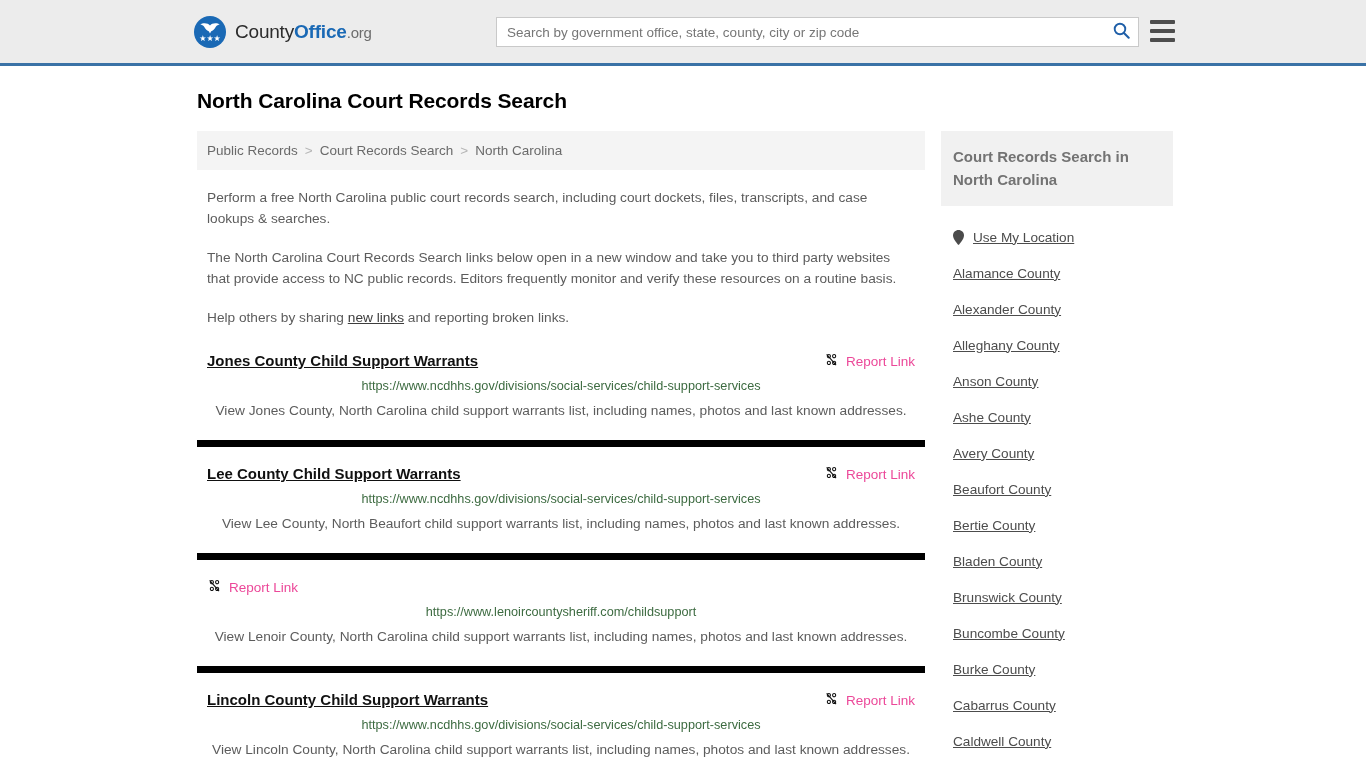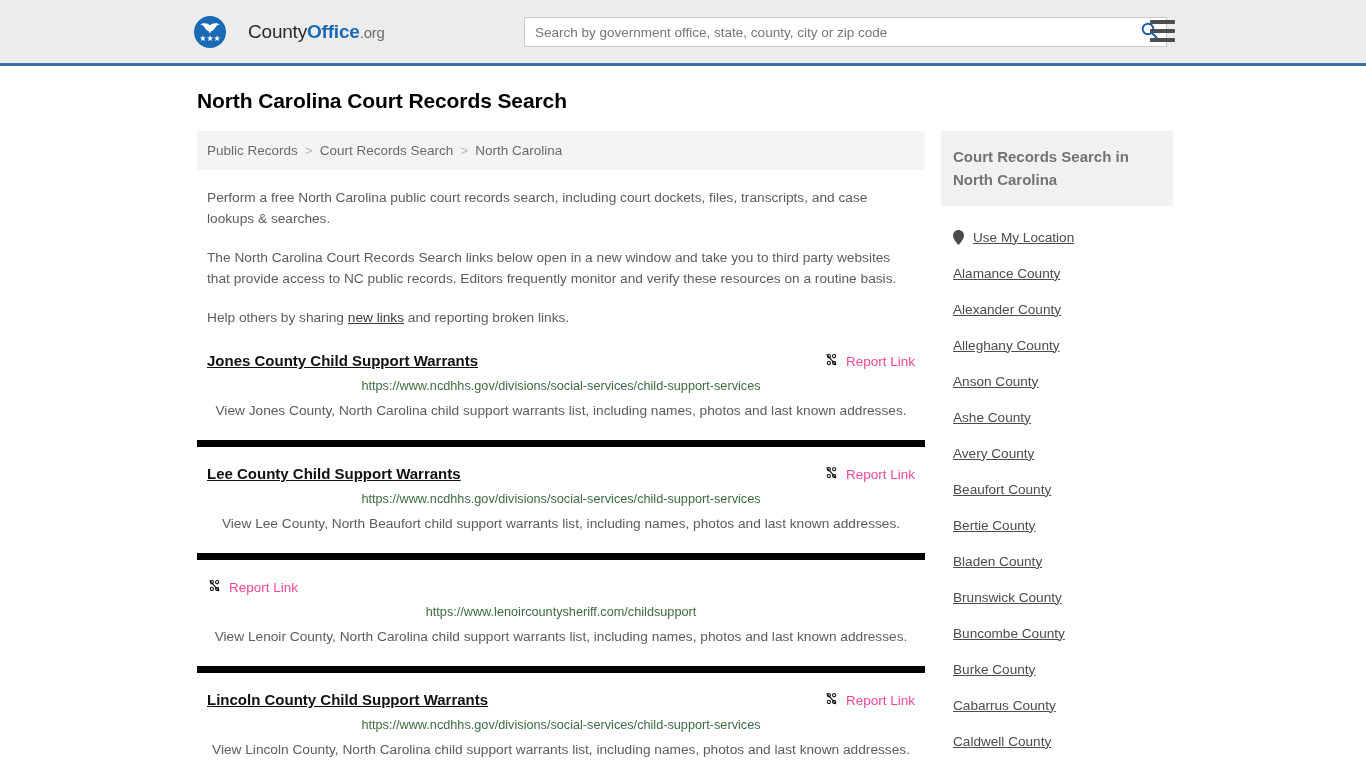--- a/index.html
+++ b/index.html
@@ -45,32 +45,32 @@
     position: absolute;
     left: 50%; top: 19px;
     transform: translateX(-50%);
     color: #fff;
     font-size: 8px;
     letter-spacing: 0px;
     line-height: 8px;
     white-space: nowrap;
   }
   .brand-text {
-    margin-left: 22px;
+    margin-left: 9px;
     font-size: 19px;
     letter-spacing: -0.2px;
     white-space: nowrap;
   }
   .brand-text .t1 { color: #2b2b2b; }
   .brand-text .t2 { color: #1a69b5; font-weight: bold; }
   .brand-text .t3 { color: #6d6d6d; font-size: 15px; }
 
   .searchbox {
     position: absolute;
-    left: 524px; top: 17px;
+    left: 496px; top: 17px;
     width: 643px; height: 30px;
     background: #ffffff;
     border: 1px solid #c9c9c9;
     display: flex; align-items: center;
   }
   .searchbox input {
     flex: 1 1 auto;
     border: none; outline: none;
     height: 28px;
     padding: 0 10px;

